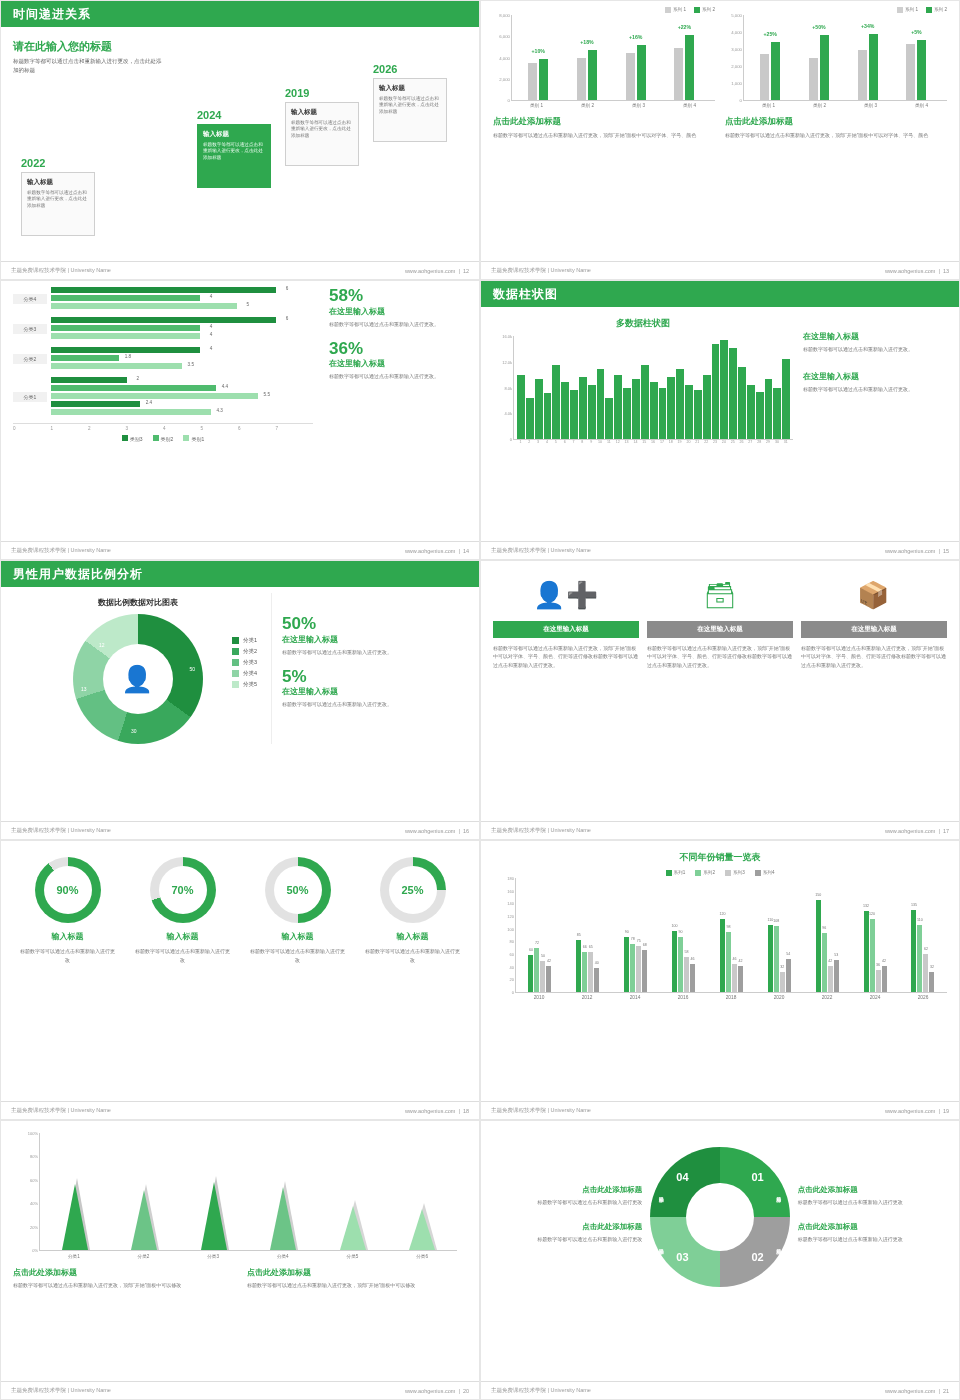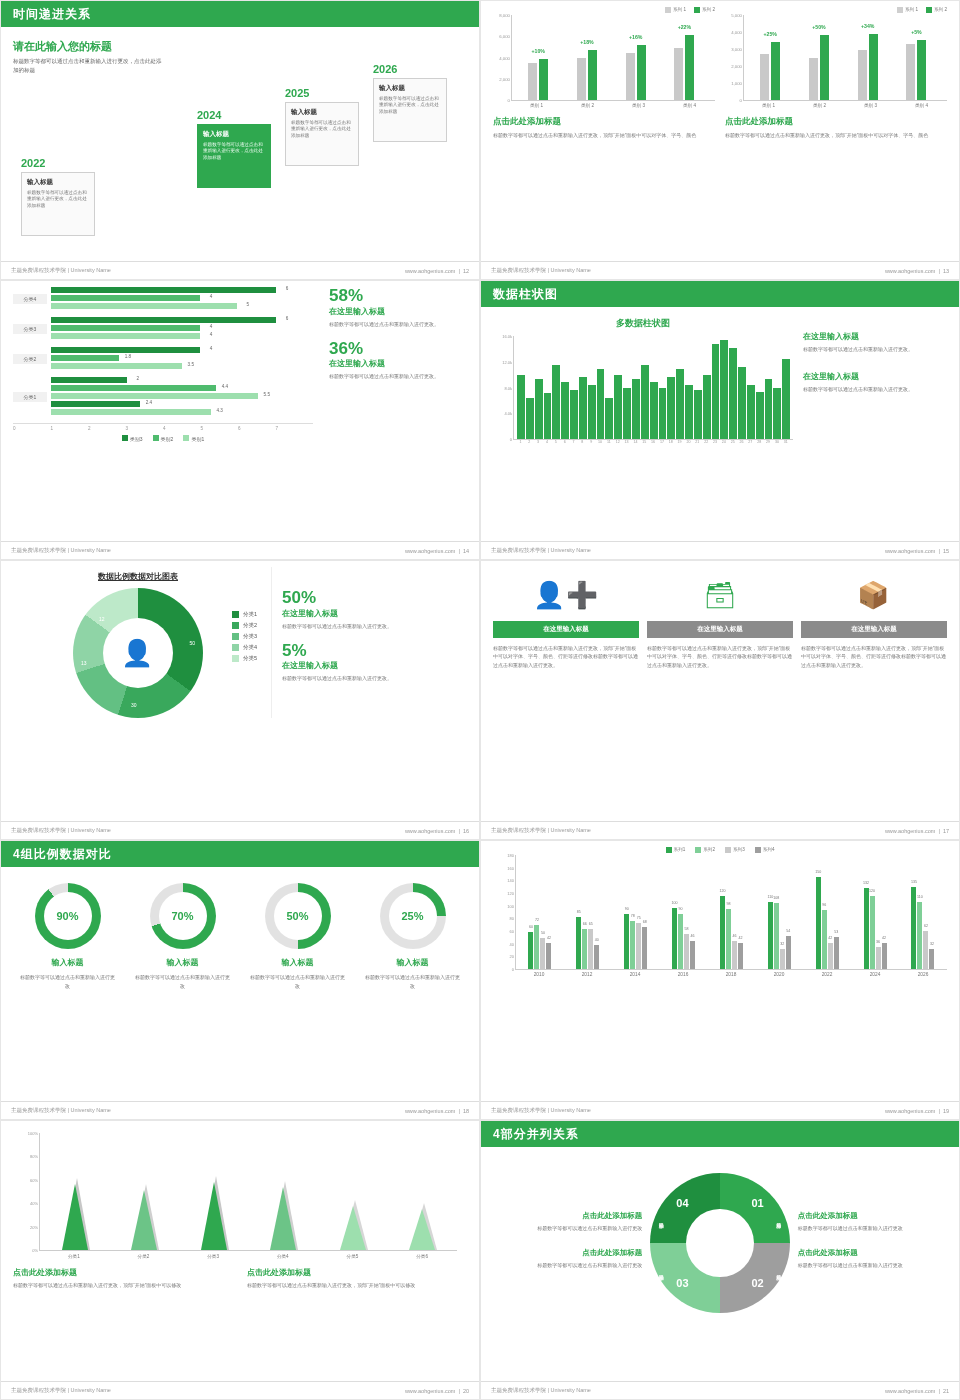--- a/index.html
+++ b/index.html
@@ -70,21 +70,21 @@
   .col-title { text-align:center; font-size:9px; font-weight:bold; color:#2fa84f; margin:4px 0 6px 0; }
   .mchart { position:relative; height:104px; margin-left:20px; border-left:1px solid #ccc; border-bottom:1px solid #ccc; display:flex; align-items:flex-end; gap:1px; padding:0 3px; }
   .mbar { flex:1; background:#2fa84f; }
   .mx { display:flex; margin-left:20px; font-size:3.6px; color:#999; padding:0 3px; }
   .mx span { flex:1; text-align:center; }
   .my { position:absolute; left:-20px; top:0; height:100%; width:20px; font-size:4px; color:#999; }
   .my span { position:absolute; right:2px; transform:translateY(-50%); }
 
   
   .donut-wrap { display:flex; gap:8px; }
-  .donut-box { width:250px;text-decoration:underline; }
+  .donut-box { width:250px; }
   .donut-title { font-size:8px; font-weight:bold; text-align:center; margin:4px 0 6px 0; color:#333; }
   .donut { position:relative; width:130px; height:130px; border-radius:50%; margin:0 auto;
     background:conic-gradient(#1f8f3f 0deg 126deg, #39a85c 126deg 198deg, #63c083 198deg 252deg, #8fd4a6 252deg 306deg, #bde9c9 306deg 360deg); }
   .donut:after { content:""; position:absolute; inset:30px; background:#fff; border-radius:50%; }
   .donut .ic { position:absolute; inset:0; display:flex; align-items:center; justify-content:center; z-index:2; font-size:26px; color:#2fa84f; }
   .dlabel { position:absolute; font-size:5px; color:#fff; z-index:1; }
   .dlegend { position:absolute; right:6px; top:44px; font-size:5.5px; }
   .dlegend div { display:flex; align-items:center; margin-bottom:4px; color:#555; }
   .dlegend i { width:7px; height:7px; margin-right:4px; display:inline-block; }
 
@@ -159,21 +159,21 @@
           </div>
         </div>
         <div class="tl-item" style="left:184px; top:30px;">
           <div class="tl-year">2024</div>
           <div class="tl-box filled">
             <div class="bt">输入标题</div>
             <div class="bd">标题数字等都可以通过点击和重新输入进行更改，点击此处添加标题</div>
           </div>
         </div>
         <div class="tl-item" style="left:272px; top:8px;">
-          <div class="tl-year">2025</div>
+          <div class="tl-year">2019</div>
           <div class="tl-box">
             <div class="bt">输入标题</div>
             <div class="bd">标题数字等都可以通过点击和重新输入进行更改，点击此处添加标题</div>
           </div>
         </div>
         <div class="tl-item" style="left:360px; top:-16px;">
           <div class="tl-year">2026</div>
           <div class="tl-box">
             <div class="bt">输入标题</div>
             <div class="bd">标题数字等都可以通过点击和重新输入进行更改，点击此处添加标题</div>
@@ -485,20 +485,21 @@
         </div>
       </div>
     </div>
     <div class="s-foot">
       <span>主题免费课程技术学院 | University Name</span>
       <span class="r"><span>www.aohgenius.com</span> &nbsp;|&nbsp; <span>15</span></span>
     </div>
   </div>
 
   <div class="slide">
+    <div class="s-head">男性用户数据比例分析</div>
     <div class="s-body">
       <div class="donut-wrap">
         <div class="donut-box" style="position:relative;">
           <div class="donut-title">数据比例数据对比图表</div>
           <div class="donut">
             <div class="ic">👤</div>
             <div class="dlabel" style="right:8px; top:52px;">50</div>
             <div class="dlabel" style="left:58px; bottom:10px;">30</div>
             <div class="dlabel" style="left:8px; top:72px;">13</div>
             <div class="dlabel" style="left:26px; top:28px;">12</div>
@@ -566,21 +567,20 @@
         </div>
       </div>
     </div>
     <div class="s-foot">
       <span>主题免费课程技术学院 | University Name</span>
       <span class="r"><span>www.aohgenius.com</span> &nbsp;|&nbsp; <span>17</span></span>
     </div>
   </div>
 
   <div class="slide">
-    <div class="s-head">4组比例数据对比</div>
     <div class="s-body">
       <div class="rings" id="rings">
           <div class="ring-col">
             <div class="ring" style="background:conic-gradient(#2fa84f 0deg 324deg,#e2e2e2 324deg 360deg)">
               <span>90%</span>
             </div>
             <div class="ring-ttl">输入标题</div>
             <div class="ring-txt">标题数字等可以通过点击和重新输入进行更改</div>
           </div>
           <div class="ring-col">
@@ -607,20 +607,21 @@
         </div>
     </div>
     <div class="s-foot">
       <span>主题免费课程技术学院 | University Name</span>
       <span class="r"><span>www.aohgenius.com</span> &nbsp;|&nbsp; <span>18</span></span>
     </div>
   </div>
 
   <div class="slide">
     <div class="s-body">
+      <div class="col-title">不同年份销量一览表</div>
       <div class="legend" style="justify-content:center; gap:10px;">
         <span><i style="display:inline-block;width:6px;height:6px;background:#2fa84f;margin-right:2px;"></i><span>系列1</span></span>
         <span><i style="display:inline-block;width:6px;height:6px;background:#7fcf97;margin-right:2px;"></i><span>系列2</span></span>
         <span><i style="display:inline-block;width:6px;height:6px;background:#c9c9c9;margin-right:2px;"></i><span>系列3</span></span>
         <span><i style="display:inline-block;width:6px;height:6px;background:#9e9e9e;margin-right:2px;"></i><span>系列4</span></span>
       </div>
       <div style="position:relative;">
         <div class="gchart" id="gchart">
           <div class="gy" id="gy">
               <span style="top: 0%;">180</span>
@@ -837,21 +838,20 @@
         </div>
       </div>
     </div>
     <div class="s-foot">
       <span>主题免费课程技术学院 | University Name</span>
       <span class="r"><span>www.aohgenius.com</span> &nbsp;|&nbsp; <span>20</span></span>
     </div>
   </div>
 
   <div class="slide">
-    <div class="s-head">4部分并列关系</div>
     <div class="s-body">
       <div class="quad">
         <div class="quad-side l">
           <div class="blk">
             <h4>点击此处添加标题</h4>
             <p>标题数字等都可以通过点击和重新输入进行更改</p>
           </div>
           <div class="blk">
             <h4>点击此处添加标题</h4>
             <p>标题数字等都可以通过点击和重新输入进行更改</p>

